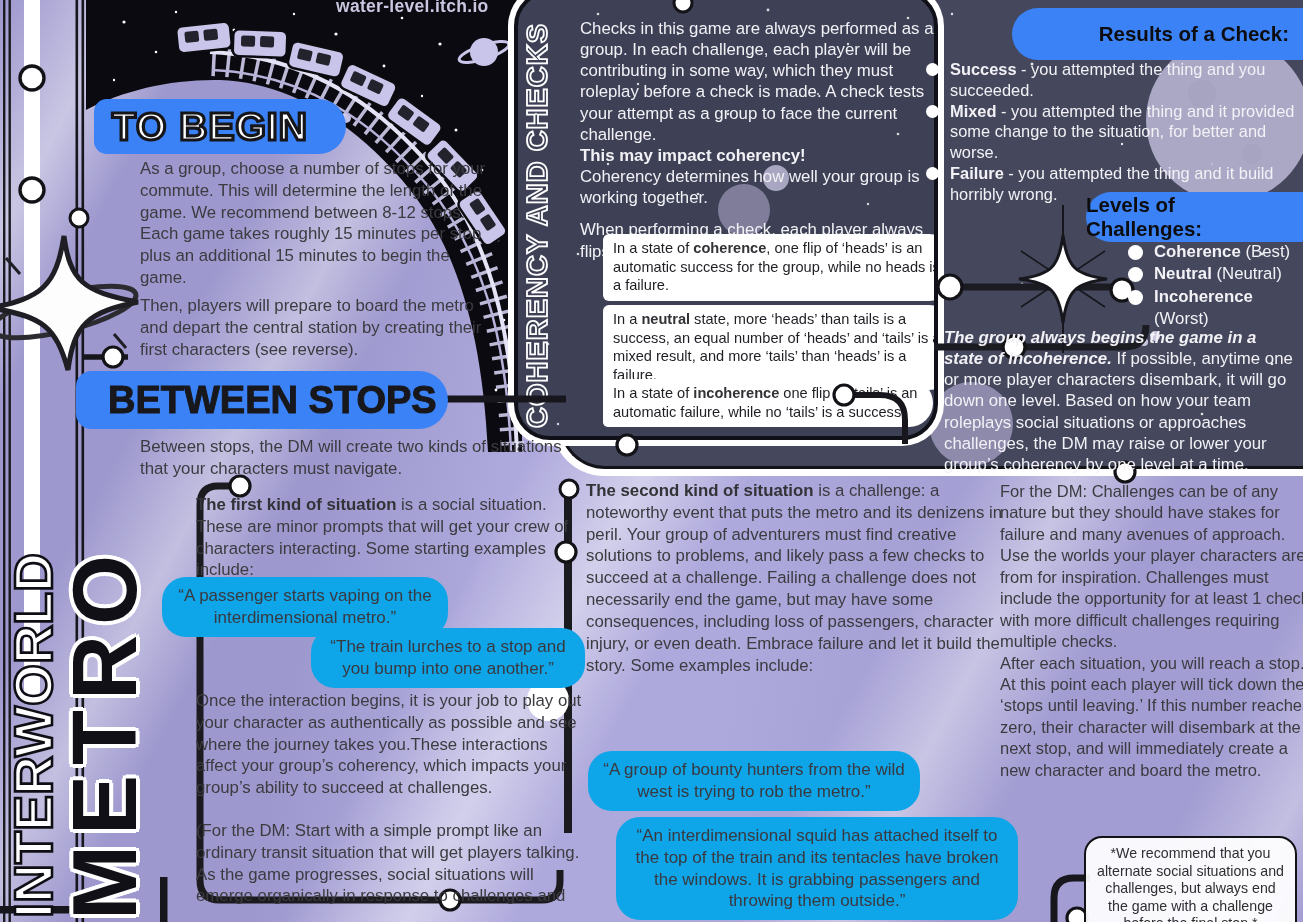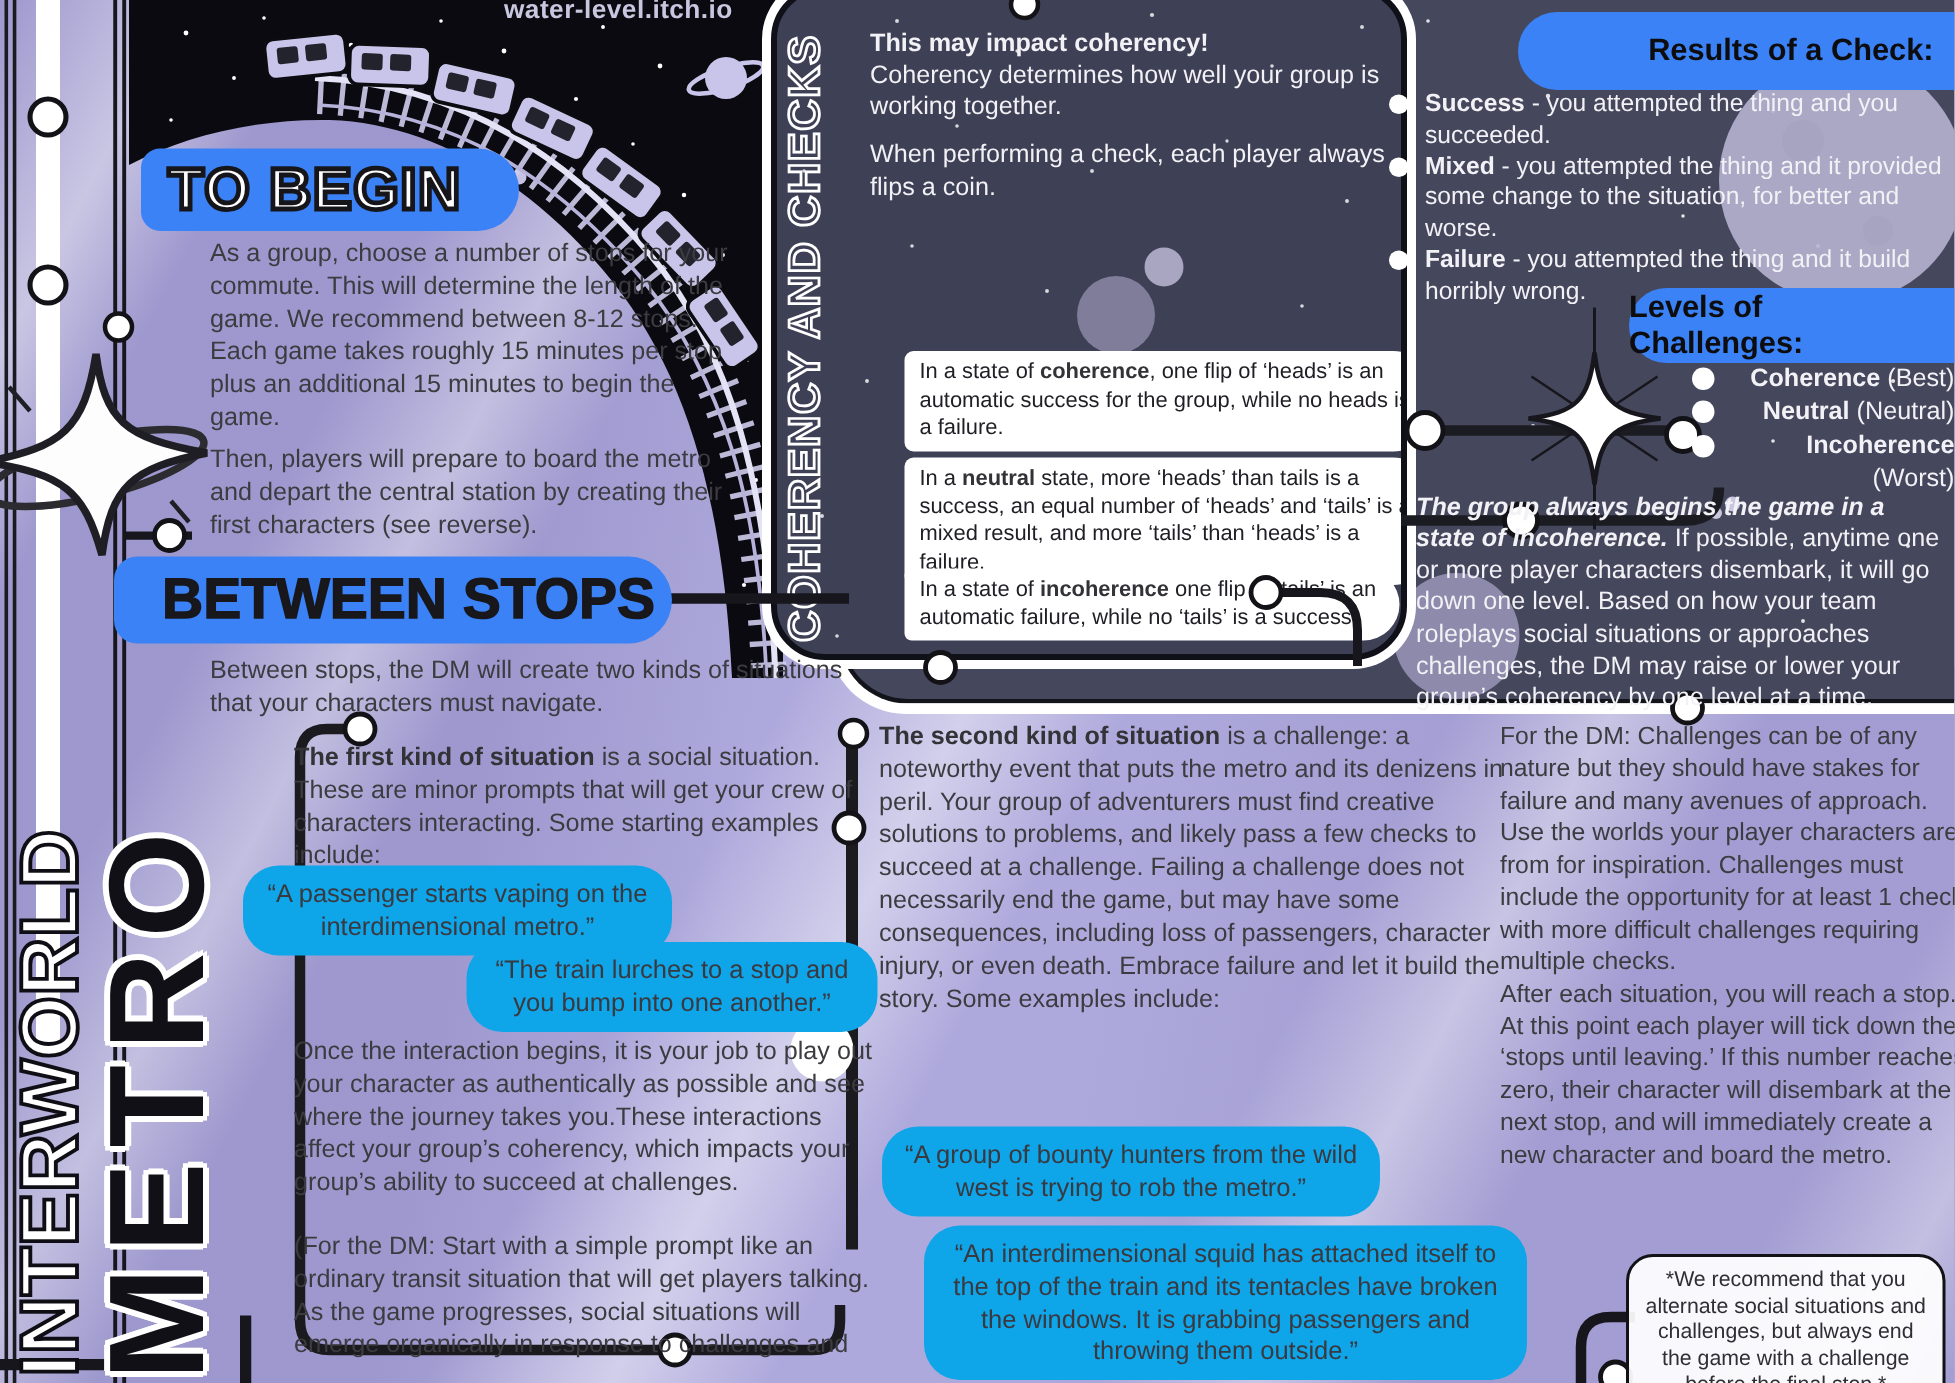--- a/index.html
+++ b/index.html
@@ -49,21 +49,21 @@
   .results-pill { left:1012px; top:8px; width:291px; height:52px; border-radius:28px 0 0 28px;
     display:flex; align-items:center; justify-content:flex-end; padding-right:14px; }
   .levels-pill { left:1086px; top:192px; width:217px; height:50px; border-radius:26px 0 0 26px;
     display:flex; align-items:center; justify-content:flex-end; padding-right:12px; }
   .hdr-text { font-weight:bold; font-size:20.5px; color:#0d0d0f; }
 
   .r-list { position:absolute; left:924px; top:59px; width:376px; }
   .r-item { position:relative; padding-left:26px; color:#f2f1f6; font-size:16.4px; line-height:1.27; }
   .r-dot { position:absolute; left:2px; top:4px; width:13px; height:13px; border-radius:50%; background:#ffffff; }
   .r-term { font-weight:bold; }
-  .l-list { position:absolute; left:1126px; top:241px;text-align:right; }
+  .l-list { position:absolute; left:1126px; top:241px; }
   .l-item { position:relative; padding-left:28px; color:#f2f1f6; font-size:16.8px; line-height:1.33; }
   .l-dot { position:absolute; left:2px; top:4px; width:15px; height:15px; border-radius:50%; background:#ffffff; }
   .group-p { position:absolute; left:944px; top:327px; width:352px; font-size:16.8px; line-height:1.26; color:#f2f1f6; }
   .gb { font-weight:bold;font-style:italic; }
 
   .bubble { position:absolute; background:#0ea5e9; border-radius:24px; display:flex; align-items:center;
     justify-content:center; text-align:center; font-size:17px; color:#39393f; line-height:1.28; padding:8px 14px; }
   .note { position:absolute; left:1084px; top:836px; width:213px; background:rgba(255,255,255,.93);
     border:2.5px solid #111116; border-radius:18px; font-size:14.2px; line-height:1.24; text-align:center;
     color:#2e2e33; padding:7px 8px; }
@@ -237,20 +237,21 @@
         <circle cx="390" cy="380" r="1.3"></circle>
           <circle cx="200" cy="430" r="1.2"></circle>
           <circle cx="310" cy="420" r="1.3"></circle>
         <circle cx="18" cy="120" r="1.2"></circle>
           <circle cx="40" cy="430" r="1.2"></circle>
       </g>
       <circle cx="258" cy="184" r="13" fill="#b4b1cc" opacity=".9"></circle>
       <circle cx="226" cy="216" r="26" fill="#8b88a6" opacity=".85"></circle>
     </svg>
     <div class="panel-text">
+      <p class="wp">Checks in this game are always performed as a group. In each challenge, each player will be contributing in some way, which they must roleplay before a check is made. A check tests your attempt as a group to face the current challenge.</p>
       <p class="wp bold-w">This may impact coherency!</p>
       <p class="wp">Coherency determines how well your group is working together.</p>
       <p class="wp mt">When performing a check, each player always flips a coin.</p>
     </div>
     <div class="cbox" style="top:240px">
       <span>In a state of </span><span class="b">coherence</span><span>, one flip of ‘heads’ is an automatic success for the group, while no heads is a failure.</span>
     </div>
     <div class="cbox" style="top:311px">
       <span>In a </span><span class="b">neutral</span><span> state, more ‘heads’ than tails is a success, an equal number of ‘heads’ and ‘tails’ is a mixed result, and more ‘tails’ than ‘heads’ is a failure.</span>
     </div>

